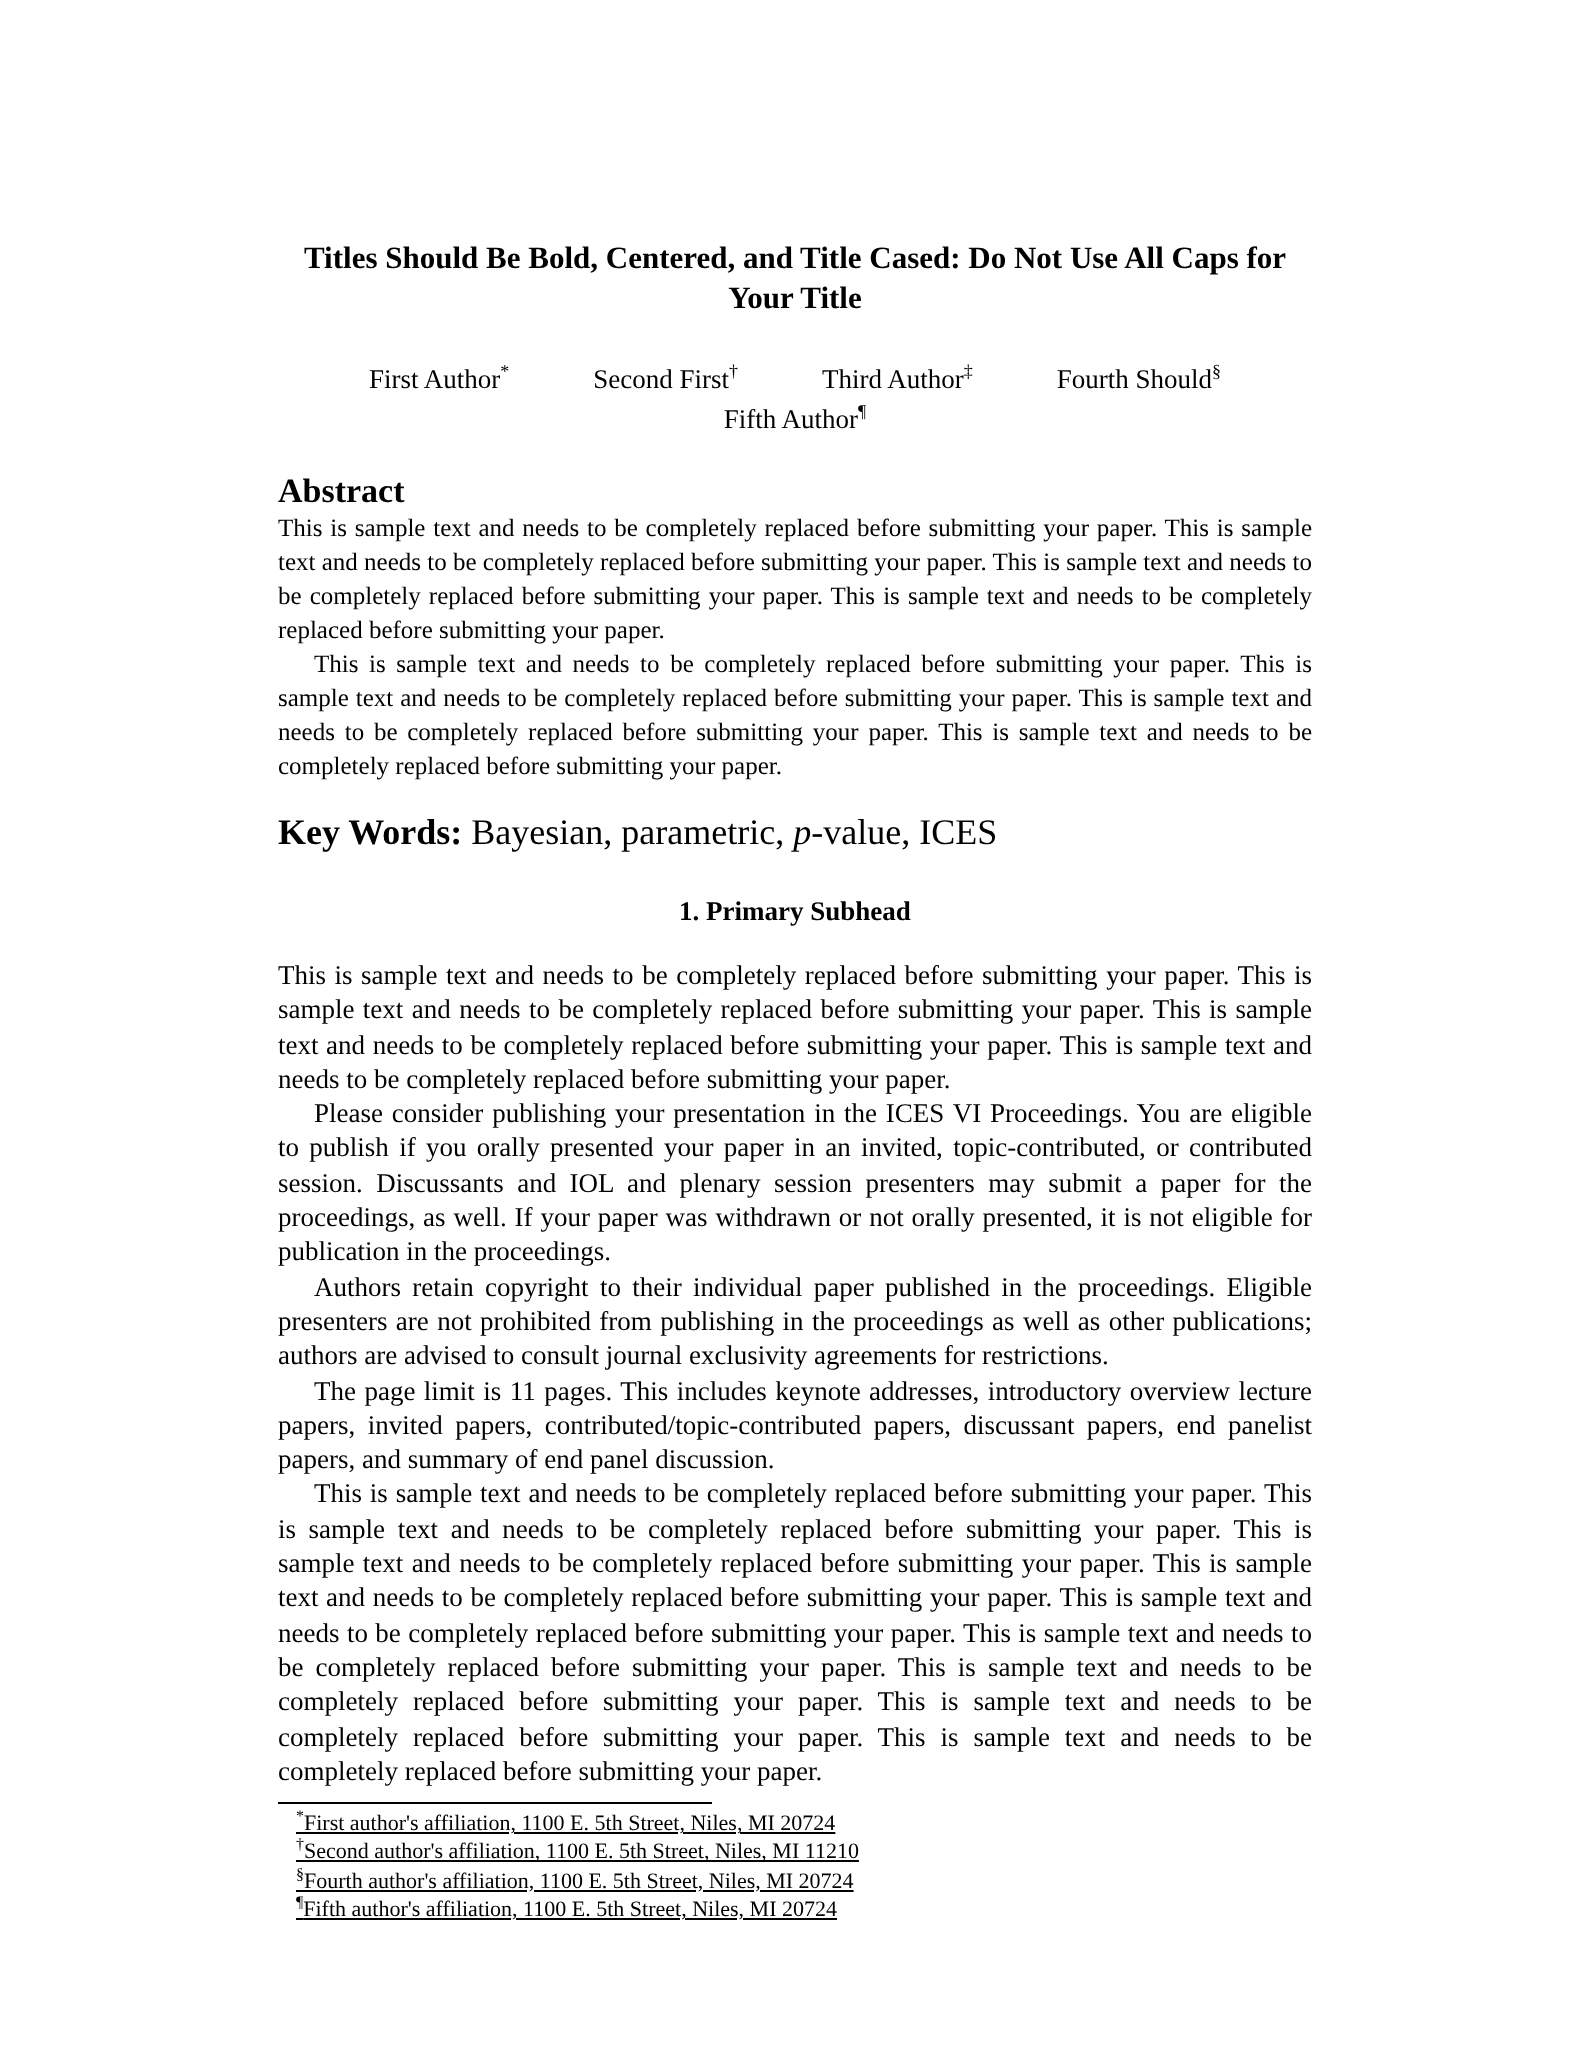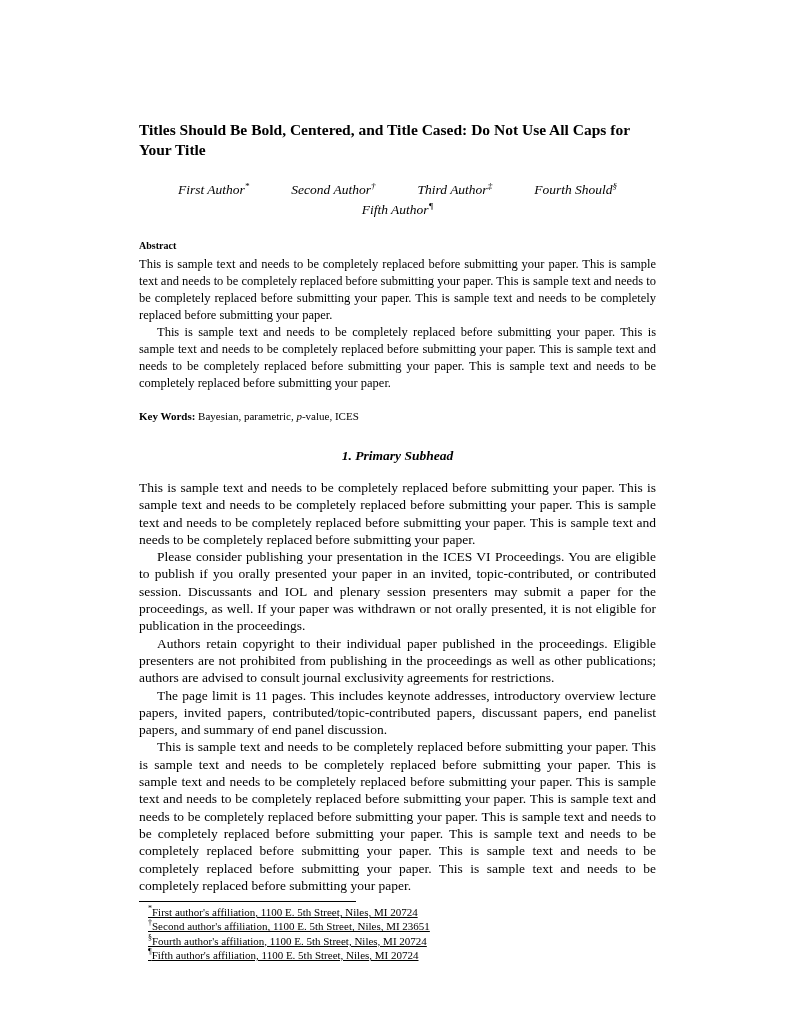--- a/index.html
+++ b/index.html
@@ -18,70 +18,68 @@
   }
   .content {
     position: absolute;
     left: 139px;
     top: 120px;
     width: 517px;
   }
   .title {
     font-size: 15.5px;
     font-weight: bold;
-    text-align: left;
+    text-align: center;
     line-height: 20px;
     margin: 0 0 21px 0;
   }
   .authors-row {
     display: flex;
     justify-content: center;
     gap: 42px;
     font-size: 13.5px;
     line-height: 17px;
-    font-style: italic;
   }
   .authors-row.second {
     margin-top: 3px;
     justify-content: center;
   }
   .author sup {
     font-size: 9px;
     line-height: 0;
   }
   .abstract {
     margin-top: 19px;
   }
   .abstract-heading {
     font-weight: bold;
-    font-size: 10px;
+    font-size: 17px;
     line-height: 17px;
     margin: 0 0 2px 0;
   }
   .small-par {
     font-size: 12.5px;
     line-height: 17px;
     margin: 0;
     text-align: justify;
   }
   .indent {
     text-indent: 18px;
   }
   .keywords {
     margin: 16px 0 0 0;
-    font-size: 11px;
+    font-size: 18px;
     line-height: 17px;
   }
   .section-heading {
     font-size: 13.5px;
     font-weight: bold;
     text-align: center;
     margin: 22px 0 15px 0;
     line-height: 17px;
-    font-style: italic;
   }
   .body-par {
     font-size: 13.5px;
     line-height: 17.3px;
     margin: 0;
     text-align: justify;
   }
   .footnote-rule {
     width: 217px;
     height: 0;
@@ -103,21 +101,21 @@
 </head>
 <body>
 
 <div class="page">
   <div class="content">
 
     <h1 class="title">Titles Should Be Bold, Centered, and Title Cased: Do Not Use All Caps for Your Title</h1>
 
     <div class="authors-row">
       <span class="author"><span>First Author</span><sup>*</sup></span>
-      <span class="author"><span>Second Author</span><sup>†</sup></span>
+      <span class="author"><span>Second First</span><sup>†</sup></span>
       <span class="author"><span>Third Author</span><sup>‡</sup></span>
       <span class="author"><span>Fourth Should</span><sup>§</sup></span>
     </div>
     <div class="authors-row second">
       <span class="author"><span>Fifth Author</span><sup>¶</sup></span>
     </div>
 
     <div class="abstract">
       <div class="abstract-heading">Abstract</div>
       <p class="small-par">This is sample text and needs to be completely replaced before submitting your paper. This is sample text and needs to be completely replaced before submitting your paper. This is sample text and needs to be completely replaced before submitting your paper. This is sample text and needs to be completely replaced before submitting your paper.</p>
@@ -131,19 +129,19 @@
 
     <p class="body-par">This is sample text and needs to be completely replaced before submitting your paper. This is sample text and needs to be completely replaced before submitting your paper. This is sample text and needs to be completely replaced before submitting your paper. This is sample text and needs to be completely replaced before submitting your paper.</p>
     <p class="body-par indent">Please consider publishing your presentation in the ICES VI Proceedings. You are eligible to publish if you orally presented your paper in an invited, topic-contributed, or contributed session. Discussants and IOL and plenary session presenters may submit a paper for the proceedings, as well. If your paper was withdrawn or not orally presented, it is not eligible for publication in the proceedings.</p>
     <p class="body-par indent">Authors retain copyright to their individual paper published in the proceedings. Eligible presenters are not prohibited from publishing in the proceedings as well as other publications; authors are advised to consult journal exclusivity agreements for restrictions.</p>
     <p class="body-par indent">The page limit is 11 pages. This includes keynote addresses, introductory overview lecture papers, invited papers, contributed/topic-contributed papers, discussant papers, end panelist papers, and summary of end panel discussion.</p>
     <p class="body-par indent">This is sample text and needs to be completely replaced before submitting your paper. This is sample text and needs to be completely replaced before submitting your paper. This is sample text and needs to be completely replaced before submitting your paper. This is sample text and needs to be completely replaced before submitting your paper. This is sample text and needs to be completely replaced before submitting your paper. This is sample text and needs to be completely replaced before submitting your paper. This is sample text and needs to be completely replaced before submitting your paper. This is sample text and needs to be completely replaced before submitting your paper. This is sample text and needs to be completely replaced before submitting your paper.</p>
 
     <div class="footnote-rule"></div>
     <div class="footnotes">
       <div class="footnote"><sup>*</sup><span>First author's affiliation, 1100 E. 5th Street, Niles, MI 20724</span></div>
-      <div class="footnote"><sup>†</sup><span>Second author's affiliation, 1100 E. 5th Street, Niles, MI 23651</span></div>
+      <div class="footnote"><sup>†</sup><span>Second author's affiliation, 1100 E. 5th Street, Niles, MI 11210</span></div>
       <div class="footnote"><sup>§</sup><span>Fourth author's affiliation, 1100 E. 5th Street, Niles, MI 20724</span></div>
       <div class="footnote"><sup>¶</sup><span>Fifth author's affiliation, 1100 E. 5th Street, Niles, MI 20724</span></div>
     </div>
 
   </div>
 </div>
 
 </body></html>

